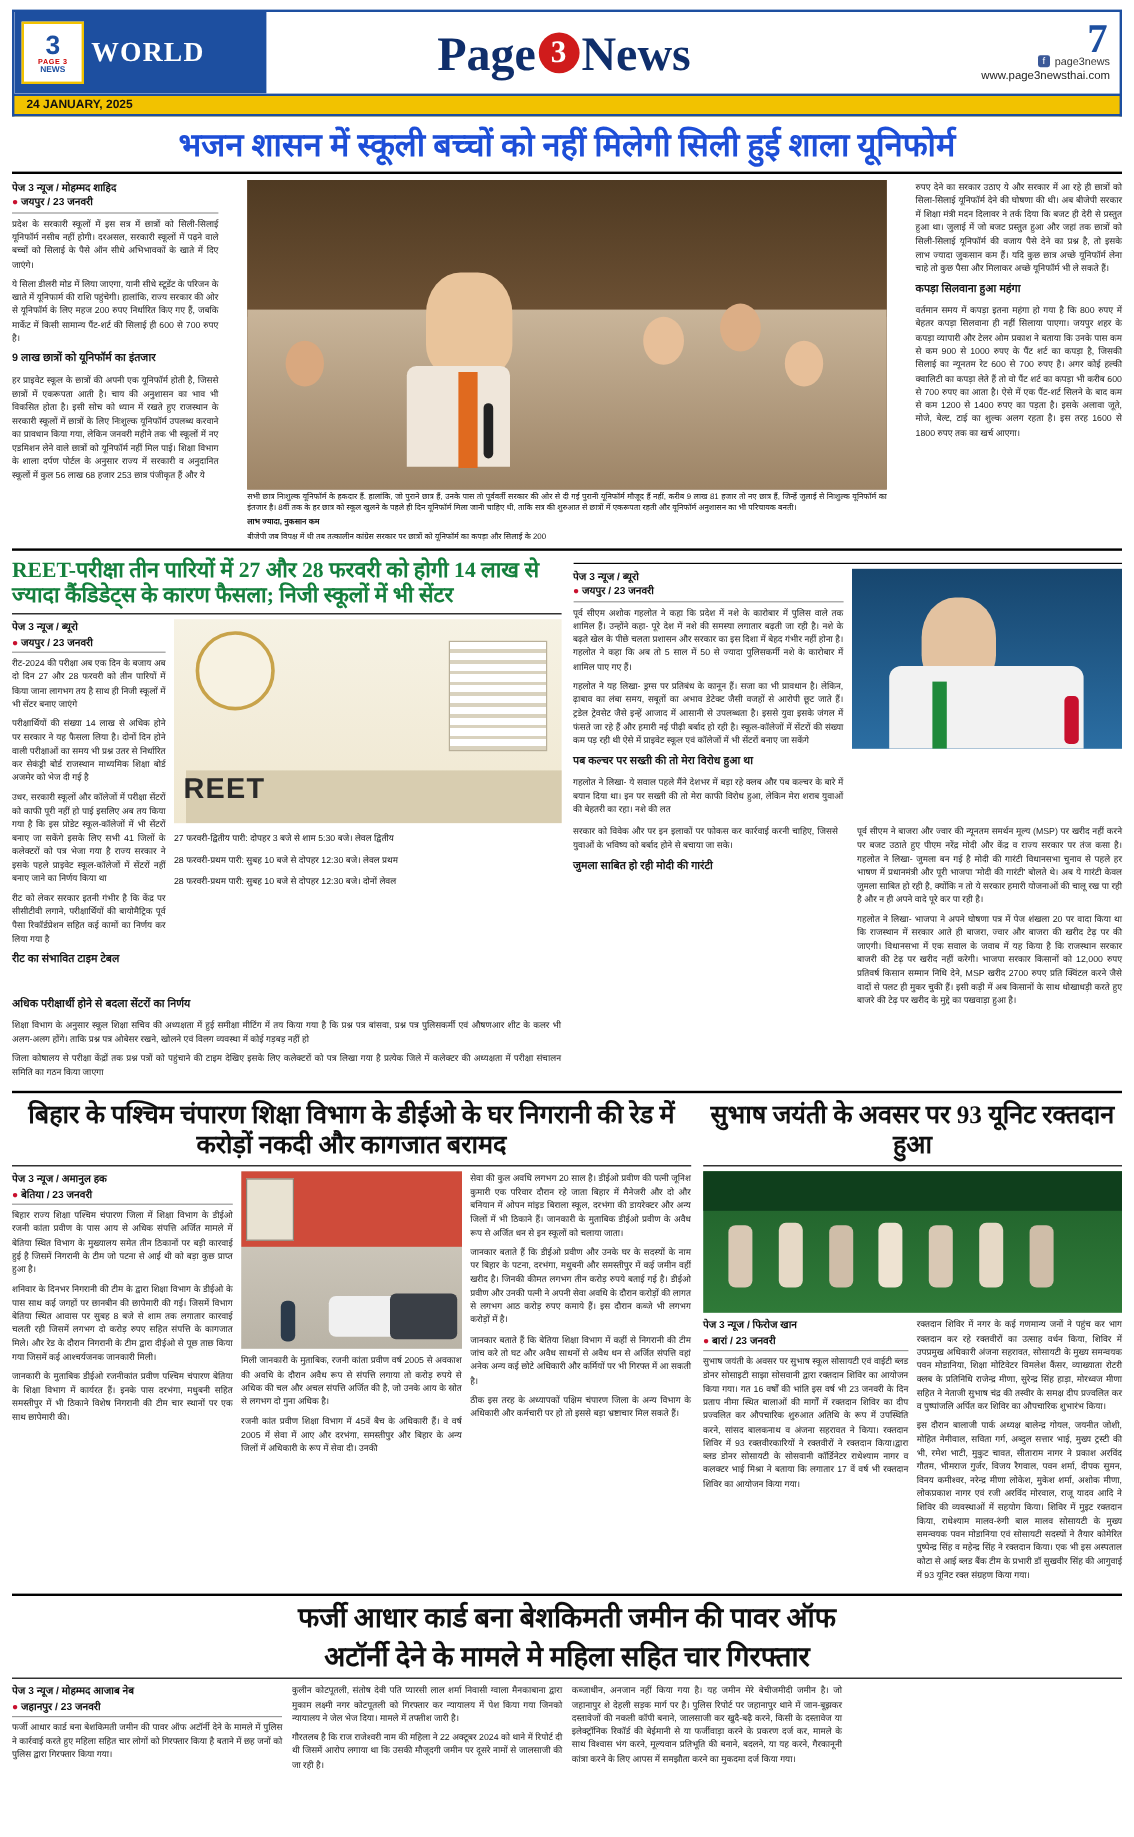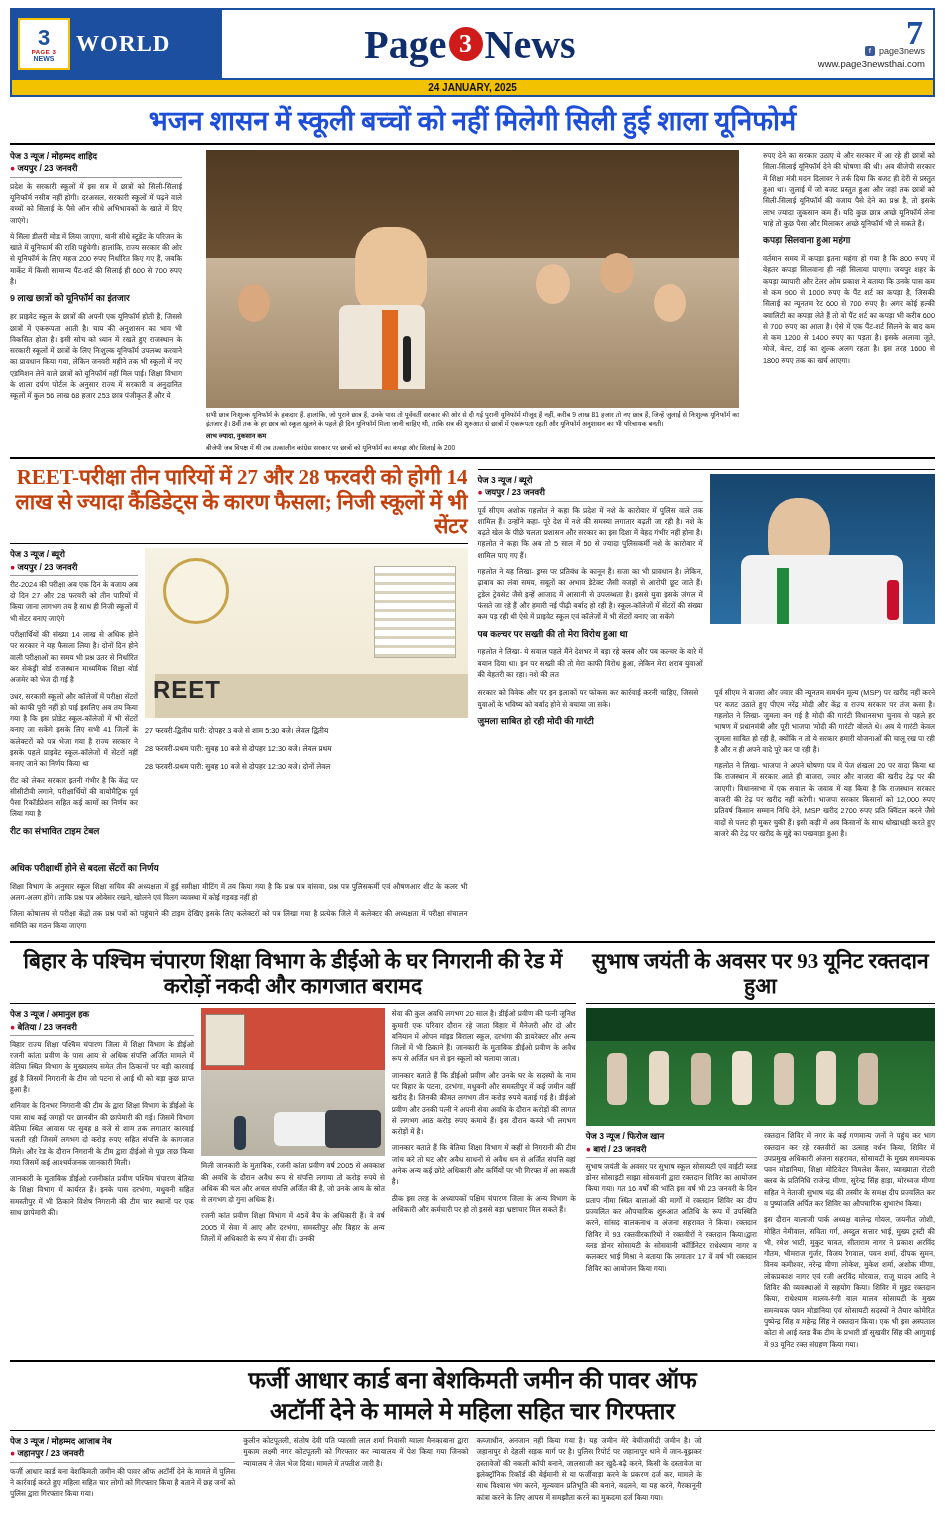--- a/index.html
+++ b/index.html
@@ -96,21 +96,21 @@
   .mh-pageno {
     position: absolute; right: 10px; top: 4px;
     font-size: 34px; font-weight: bold; color:#1d4fa0;
     font-family: "Liberation Serif", serif;
   }
   .date-strip {
     background: #f2c200;
     color: #111;
     font-size: 10px;
     font-weight: bold;
-    text-align: center;
+    text-align: left;
     padding: 2px 10px;
     border-left: 2px solid #1d4fa0;
     border-right: 2px solid #1d4fa0;
     border-bottom: 2px solid #1d4fa0;
   }
 
   
   .lead-headline {
     text-align: center;
     color: #1d4ed8;
@@ -158,26 +158,26 @@
     text-align: justify;
     margin-top: 2px;
   }
 
   
   .sec1 { display: grid; grid-template-columns: 172px 1fr 172px; gap: 24px; }
   .sec1-mid { display:flex; flex-direction:column; }
 
   .two-up { display: grid; grid-template-columns: 1fr 1fr; gap: 10px; margin-top: 6px; }
   .hd2 {
-    text-align:right;
+    text-align:left;
     font-family:"Liberation Serif", serif;
     font-weight: bold;
-    font-size: 21px;
+    font-size: 18px;
     line-height: 1.18;
-    color: #c2410c;
+    color: #15803d;
   }
   .cols3 { display: grid; grid-template-columns: 128px 1fr; gap: 7px; }
   .cols2 { display: grid; grid-template-columns: 1fr 1fr; gap: 7px; }
 
   .sec3 { display:grid; grid-template-columns: 1.62fr 1fr; gap: 10px; margin-top: 6px;}
   .hd3 {
     text-align:center;
     font-family:"Liberation Serif", serif;
     font-weight: bold;
     font-size: 21px;
@@ -448,20 +448,21 @@
           <div>पेज 3 न्यूज / मोहम्मद आजाब नेब</div>
           <div><span class="dot">●</span> <span>जहानपुर / 23 जनवरी</span></div>
         </div>
         <div class="body-col">
           <p>फर्जी आधार कार्ड बना बेशकिमती जमीन की पावर ऑफ अटॉर्नी देने के मामले में पुलिस ने कार्रवाई करते हुए महिला सहित चार लोगों को गिरफ्तार किया है बताने में छह जनों को पुलिस द्वारा गिरफ्तार किया गया।</p>
         </div>
       </div>
       <div>
         <div class="body-col">
           <p>कुलीन कोटपूतली, संतोष देवी पति प्यारसी लाल शर्मा निवासी ग्वाला मैनकाबाना द्वारा मुकाम लक्ष्मी नगर कोटपूतली को गिरफ्तार कर न्यायालय में पेश किया गया जिनको न्यायालय ने जेल भेज दिया। मामले में तफ्तीश जारी है।</p>
+          <p>गौरतलब है कि राज राजेश्वरी नाम की महिला ने 22 अक्टूबर 2024 को थाने में रिपोर्ट दी थी जिसमें आरोप लगाया था कि उसकी मौजूदगी जमीन पर दूसरे नामों से जालसाजी की जा रही है।</p>
         </div>
       </div>
       <div>
         <div class="body-col">
           <p>कब्जाधीन, अनजान नहीं किया गया है। यह जमीन मेरे बेचीजमीदी जमीन है। जो जहानापुर शे देहली सड़क मार्ग पर है। पुलिस रिपोर्ट पर जहानापुर थाने में जान-बूझकर दस्तावेजों की नकली कॉपी बनाने, जालसाजी कर खुदै-बढ़ै करने, किसी के दस्तावेज या इलेक्ट्रॉनिक रिकॉर्ड की बेईमानी से या फर्जीवाड़ा करने के प्रकरण दर्ज कर, मामले के साथ विश्वास भंग करने, मूल्यवान प्रतिभूति की बनाने, बदलने, या यह करने, गैरकानूनी कांत्रा करने के लिए आपस में समझौता करने का मुकदमा दर्ज किया गया।</p>
         </div>
       </div>
       <div></div>
     </div>
   </div>

